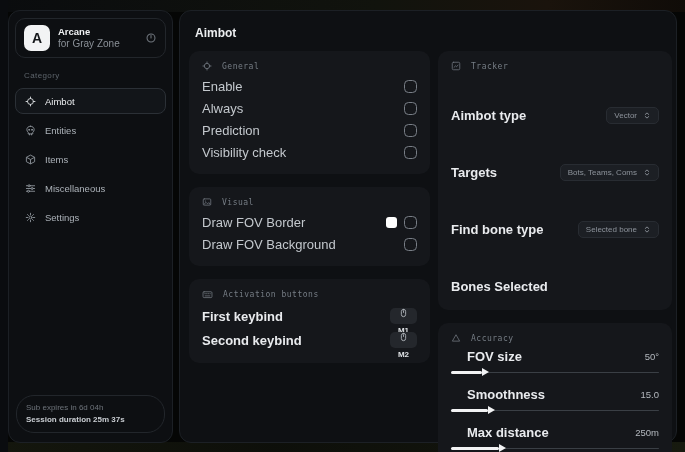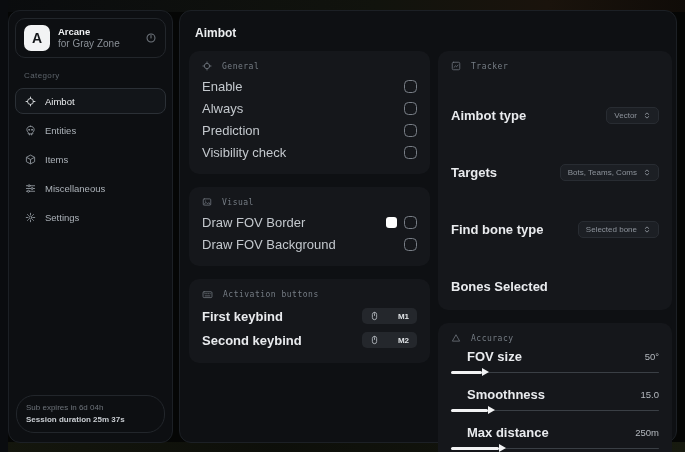--- a/index.html
+++ b/index.html
@@ -85,24 +85,24 @@
   .row-label.bright { font-weight:bold; color:#e9ebee; }
   .row-right { display:flex; align-items:center; gap:7px; }
 
   .checkbox {
     width:13px; height:13px; border:1.5px solid #787e86; border-radius:4.5px;
     background:transparent; cursor:pointer; flex:none;
   }
   .swatch { width:11px; height:11px; border-radius:3px; background:#ffffff; cursor:pointer; }
 
   .key-pill {
-    display:flex; align-items:center; gap:19px;
+    display:flex; align-items:center; gap:8px;
     background:#24272c; border:none; border-radius:5px;
     height:16px; padding:0 8px; cursor:pointer;
-    font-size:8px; font-weight:bold; color:#dfe2e5;
+    font-size:8px; font-weight:bold; color:#dfe2e5;flex-direction:column;
   }
   .key-pill .kicon { color:#b9bec4; display:flex; }
   .act-row { height:24px; }
 
   .dropdown {
     display:flex; align-items:center; gap:6px;
     background:#1c1f24; border:1px solid #282c32; border-radius:5px;
     height:17px; padding:0 7px; cursor:pointer;
     font-size:8px; color:#8d939b; max-width:160px; white-space:nowrap;
   }

